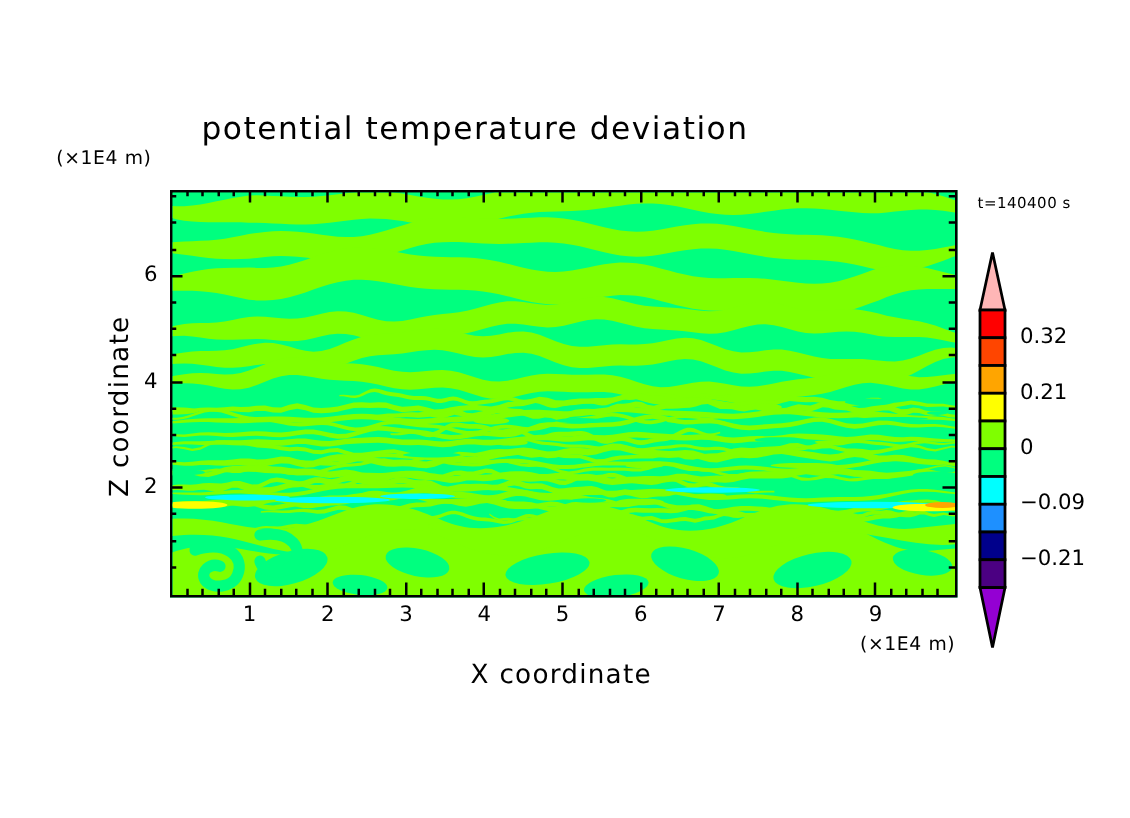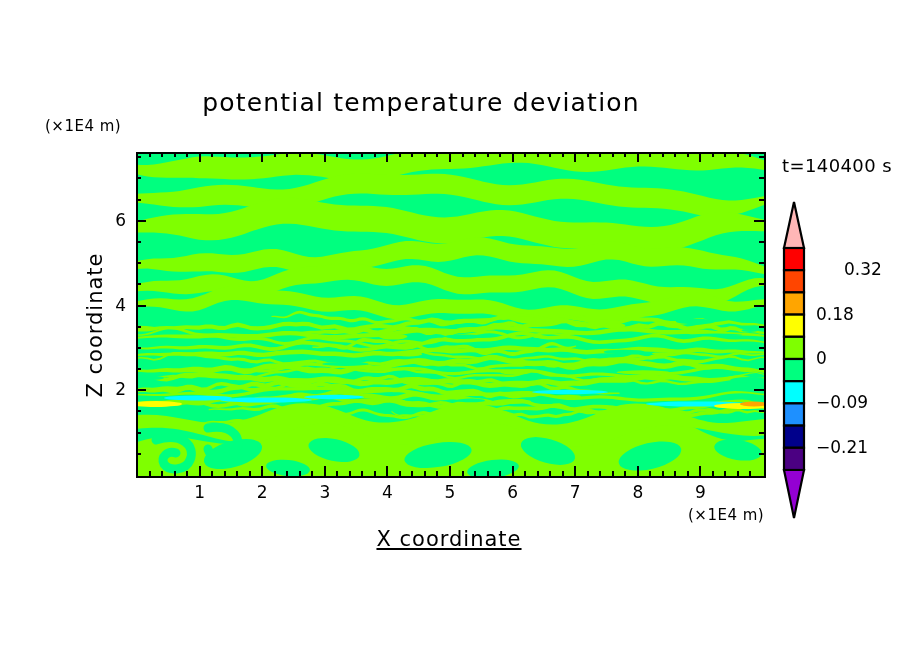--- a/index.html
+++ b/index.html
@@ -19,41 +19,40 @@
   .abs { position: absolute; }
 
   
   #plot-title {
     left: 0; top: 88px; width: 760px;
     text-align: center;
     font-size: 25px;
     letter-spacing: 1.2px;
     font-weight: 400;
     white-space: nowrap;
-    margin-left: 41px;
   }
 
   
   #y-unit-label {
     left: 45px; top: 117px;
     font-size: 15px;
     letter-spacing: 0.5px;
     white-space: nowrap;
   }
   #x-unit-label {
     left: 688px; top: 506px;
     font-size: 15px;
     letter-spacing: 0.5px;
     white-space: nowrap;
   }
 
   
   #time-stamp {
     left: 782px; top: 155px;
-    font-size: 18px;
+    font-size: 12px;
     letter-spacing: 0.4px;
     white-space: nowrap;
   }
 
   
   #plot-frame {
     left: 136px; top: 152px;
     width: 626px; height: 322px;
     border: 2px solid #000000;
     box-sizing: content-box;
@@ -87,21 +86,20 @@
     width: 34px;
     left: 92px;
   }
 
   
   #x-axis-title {
     left: 136px; top: 527px; width: 626px;
     text-align: center;
     font-size: 21px;
     letter-spacing: 1px;
-    text-decoration: underline;
   }
   #y-axis-title {
     left: -25px; top: 313px;
     width: 240px;
     text-align: center;
     font-size: 21px;
     letter-spacing: 1px;
     transform: rotate(-90deg);
     transform-origin: center center;
   }
@@ -377,18 +375,18 @@
       <rect x="3" y="136.8" width="20" height="22.2" fill="#7fff00" stroke="#000" stroke-width="2.2"></rect>
       <rect x="3" y="159" width="20" height="22.2" fill="#00ff7f" stroke="#000" stroke-width="2.2"></rect>
       <rect x="3" y="181.2" width="20" height="22.2" fill="#00ffff" stroke="#000" stroke-width="2.2"></rect>
       <rect x="3" y="203.4" width="20" height="22.2" fill="#1e90ff" stroke="#000" stroke-width="2.2"></rect>
       <rect x="3" y="225.6" width="20" height="22.2" fill="#00008b" stroke="#000" stroke-width="2.2"></rect>
       <rect x="3" y="247.79999999999998" width="20" height="22.2" fill="#4b0082" stroke="#000" stroke-width="2.2"></rect>
       <path d="M 3 270 L 23 270 L 13 318 Z" fill="#9400d3" stroke="#000" stroke-width="2.2" stroke-linejoin="miter"></path>
     </svg>
 </div>
 <div id="cb-labels-layer">
-    <div class="cb-label" style="top: 259.2px; margin-left: 28px;">0.32</div>
-    <div class="cb-label" style="top: 303.6px;">0.18</div>
+    <div class="cb-label" style="top: 259.2px;">0.32</div>
+    <div class="cb-label" style="top: 303.6px;">0.21</div>
     <div class="cb-label" style="top: 348px;">0</div>
     <div class="cb-label" style="top: 392.4px;">−0.09</div>
     <div class="cb-label" style="top: 436.8px;">−0.21</div>
   </div>
 
 </body></html>

